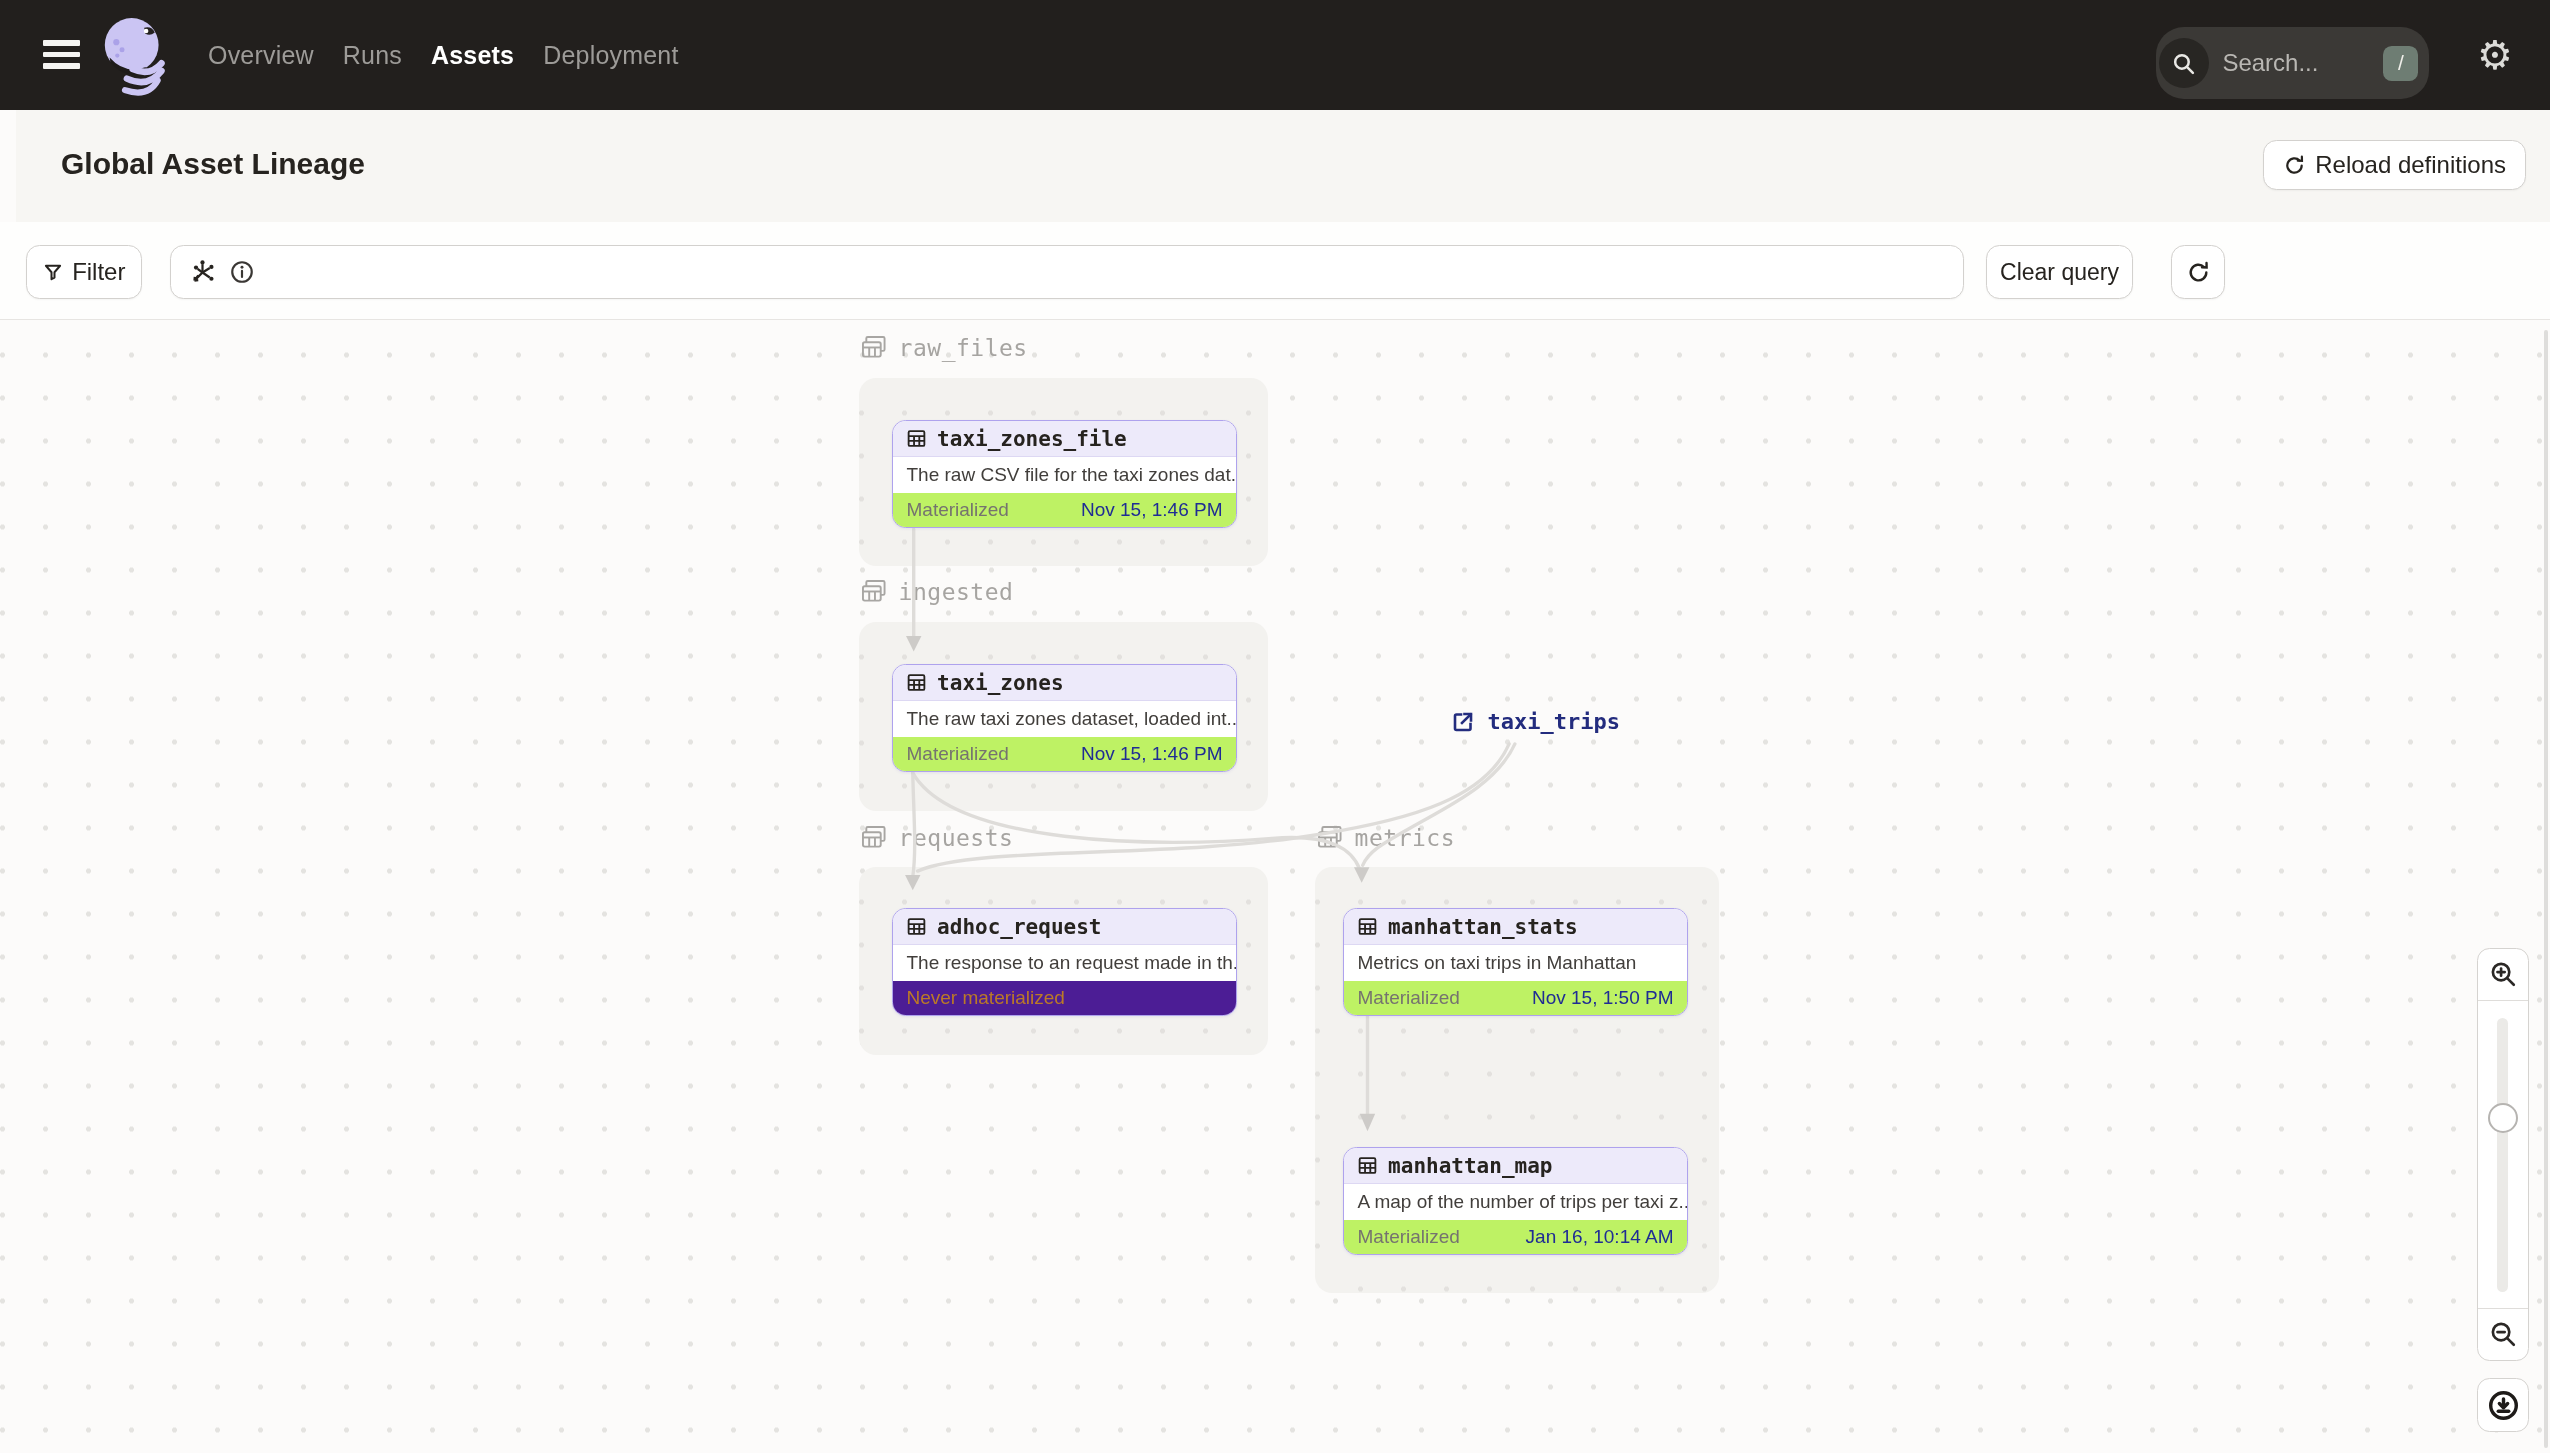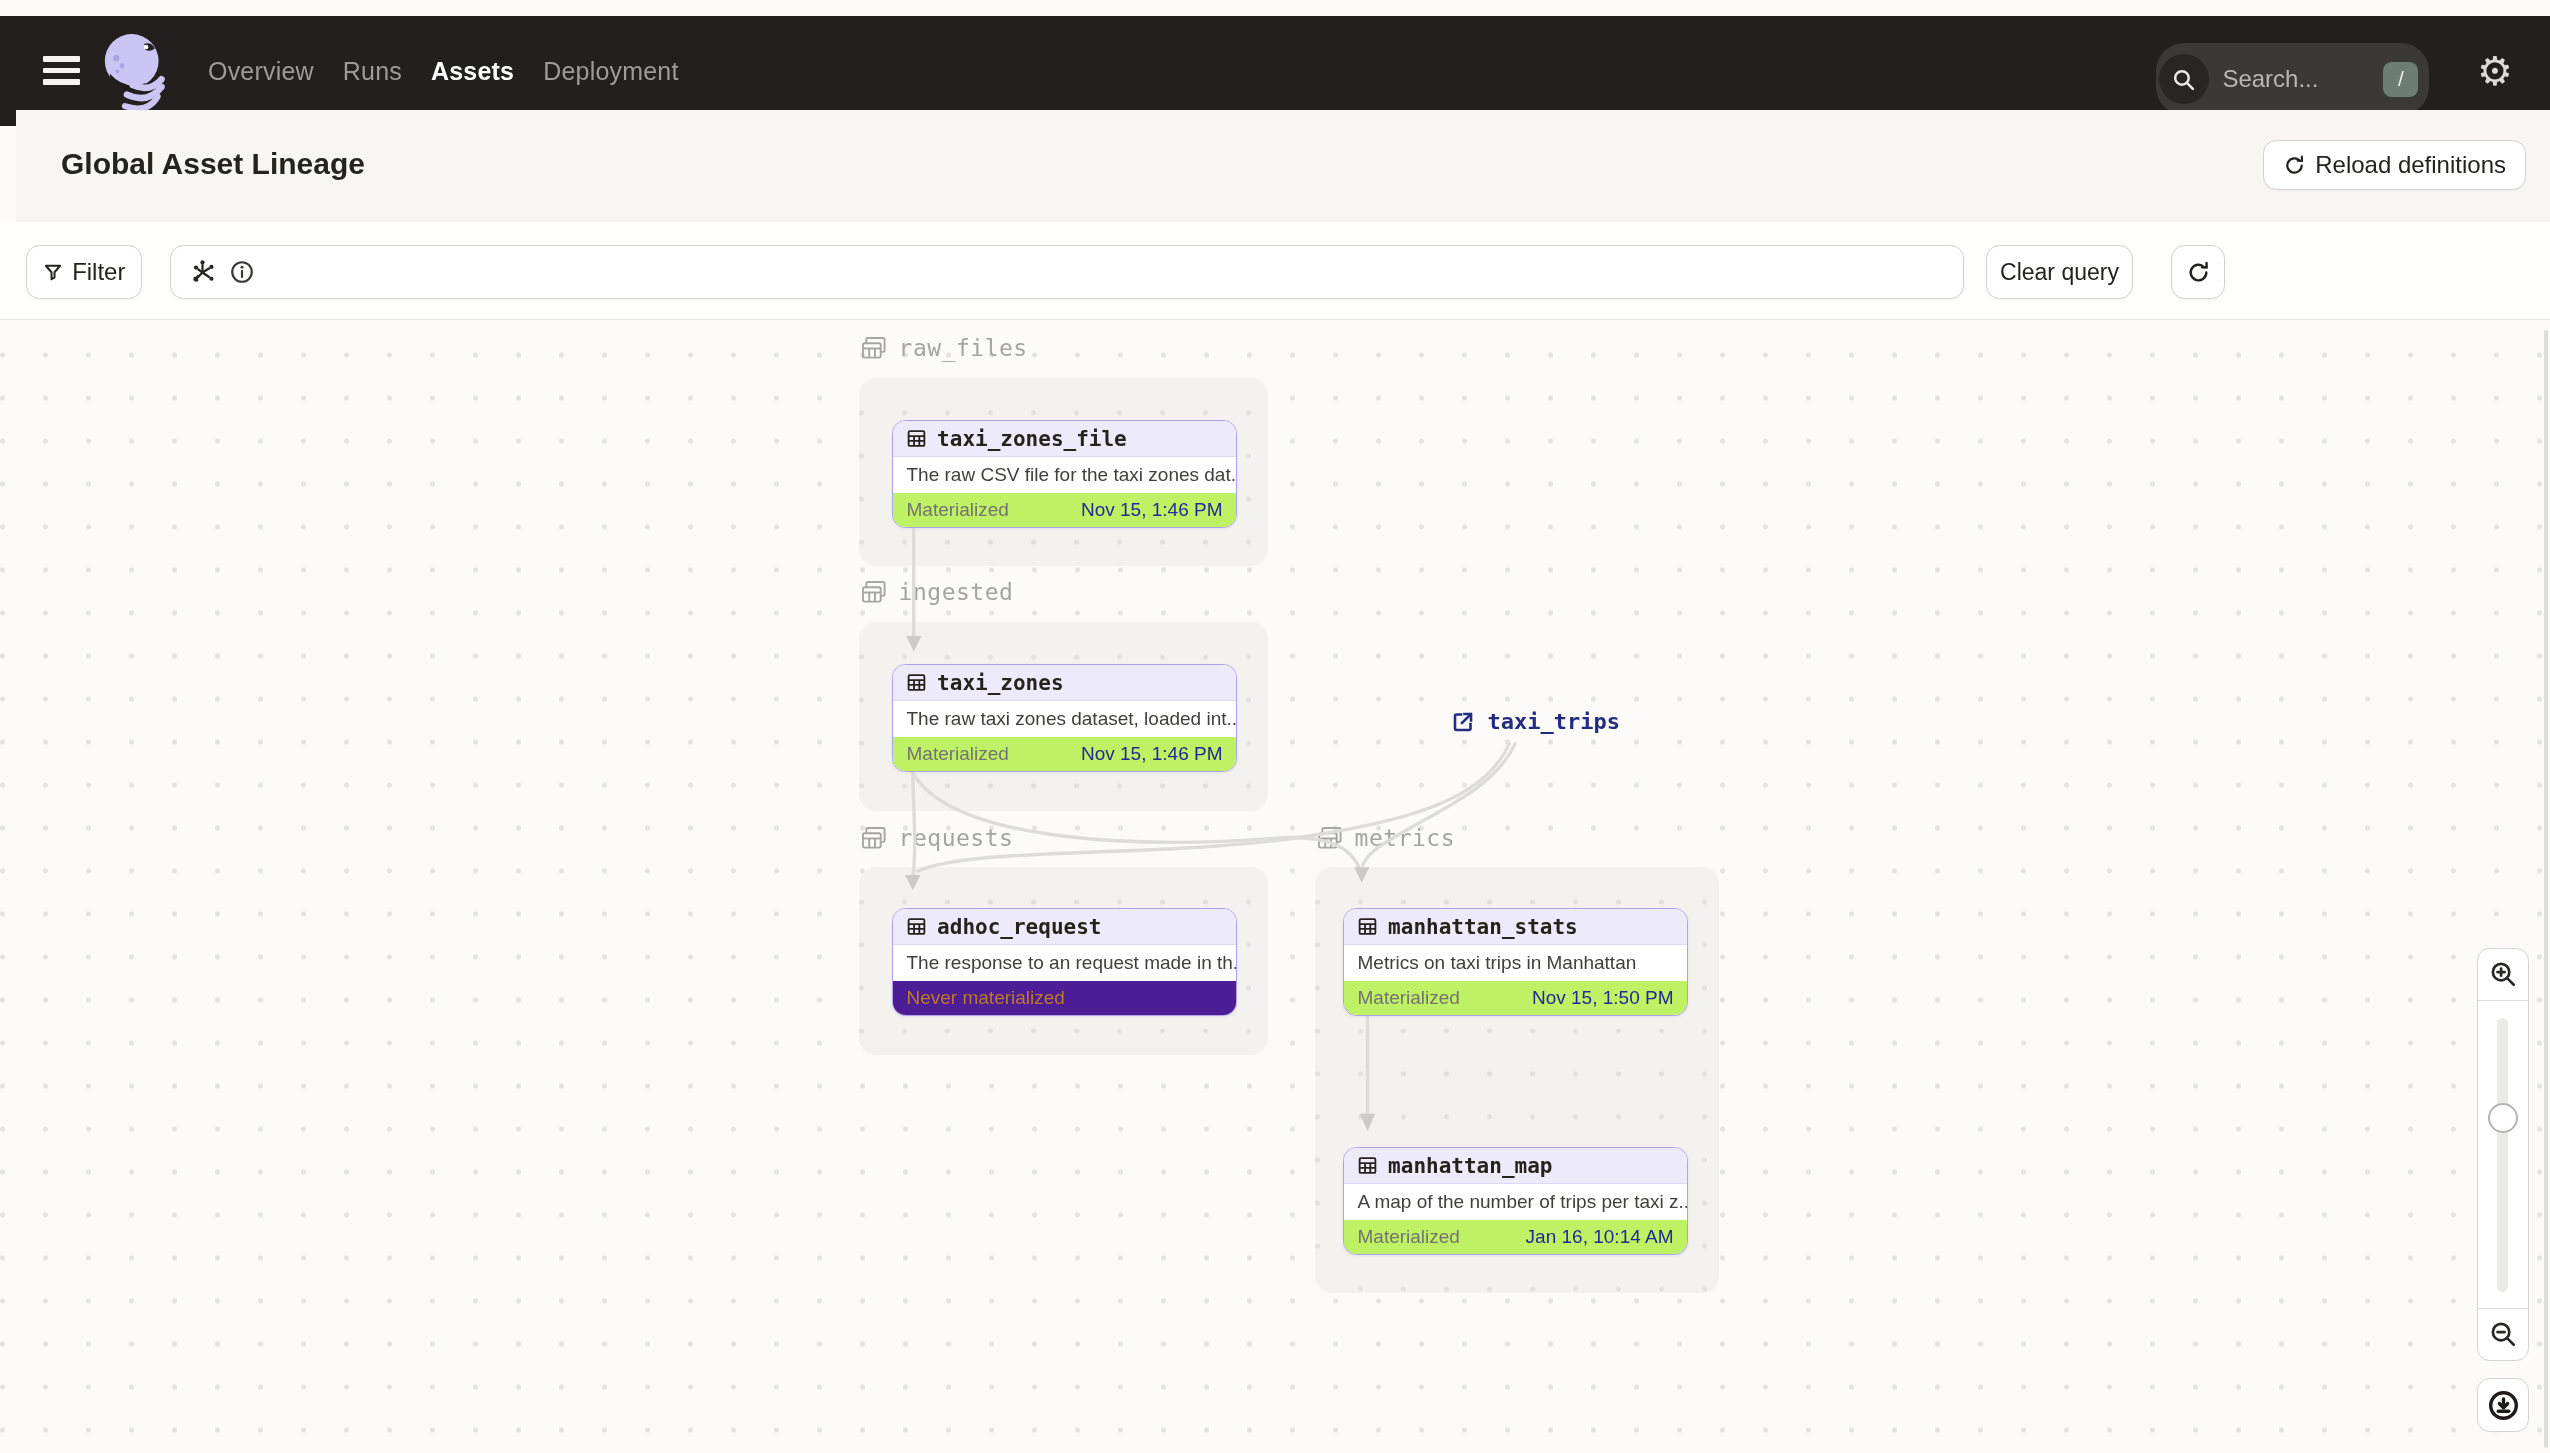--- a/index.html
+++ b/index.html
@@ -10,21 +10,20 @@
     position: relative;
     overflow: hidden;
     color: #26231F;
   }
   .mono { font-family: "DejaVu Sans Mono", "Liberation Mono", monospace; }
 
   
   .topnav {
     position: absolute; top: 0; left: 0; width: 2550px; height: 110px;
     background: #221F1D;
-    margin-top: 16px;
   }
   .hamburger {
     position: absolute; left: 43px; top: 40px; width: 37px; height: 29px;
     display: flex; flex-direction: column; justify-content: space-between; cursor: pointer;
   }
   .hamburger span { display:block; width: 37px; height: 5.8px; background: #F5F4F2; border-radius: 1px; }
   .logo { position: absolute; left: 100px; top: 15.4px; width: 73px; height: 85px; }
   .nav-links {
     position: absolute; left: 208px; top: 0; height: 110px;
     display: flex; align-items: center; gap: 29px;
@@ -103,21 +102,21 @@
     background-image: radial-gradient(#E4E3E0 2.5px, transparent 2.6px);
     background-size: 43px 43px; background-position: 24px 13.5px;
   }
   .group-box {
     position: absolute; border-radius: 17.3px;
     background-color: #F3F2EF;
     background-image: radial-gradient(#E3E1DE 2.5px, transparent 2.6px);
     background-size: 43px 43px; background-position: 24px 13.5px;
   }
   .group-label {
-    position: absolute; display: flex; align-items: center; gap: 11.6px;
+    position: absolute; display: flex; gap: 11.6px;
     color: #A6A4A1; font-size: 23px; letter-spacing: 0.5px;
   }
   .edges { position: absolute; top: 0; left: 0; width: 2550px; height: 1133px; pointer-events: none; }
 
   .node {
     position: absolute; width: 345px; background: #fff;
     border: 1.9px solid #AEA2ED; border-radius: 13.5px; overflow: hidden; cursor: pointer;
     box-shadow: 0 1px 2.9px rgba(99,84,190,.10);
   }
   .node-header {

